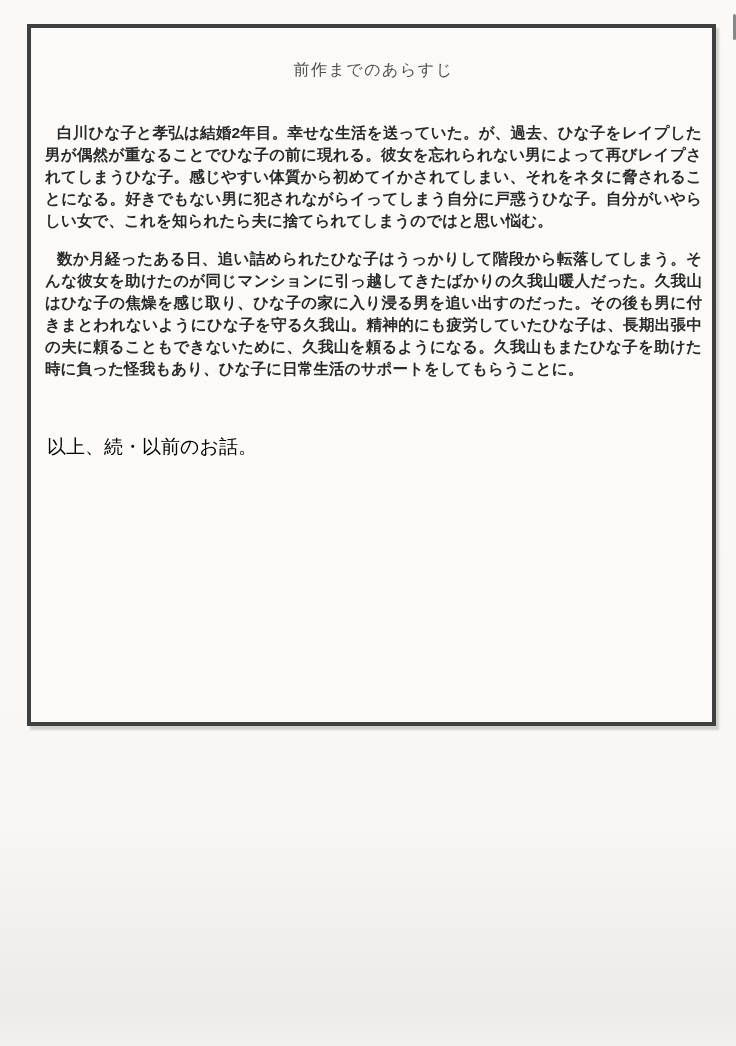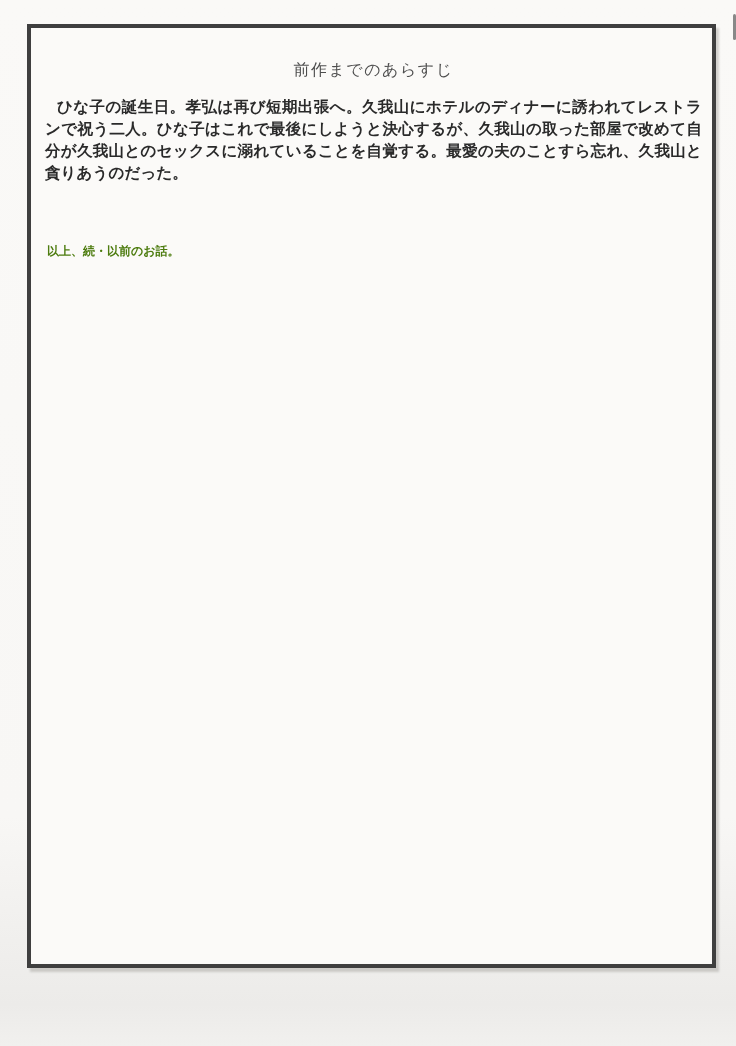--- a/index.html
+++ b/index.html
@@ -14,21 +14,21 @@
     height: 1046px;
     overflow: hidden;
     background: linear-gradient(180deg, #faf9f7 0%, #f8f7f5 78%, #eceBe9 96%, #f1f0ee 100%);
   }
   
   .scan-frame {
     position: absolute;
     left: 27px;
     top: 24px;
     width: 689px;
-    height: 944px;
+    height: 702px;
     box-sizing: border-box;
     border: 4px solid #3f3f3f;
     background: #fbfaf8;
     box-shadow: 3px 4px 2px rgba(140, 138, 132, 0.35);
   }
   .content {
     position: absolute;
     top: 0; left: 0; right: 0; bottom: 0;
     padding: 16px 10px 0 14px;
     box-sizing: border-box;
@@ -56,24 +56,24 @@
   }
   .p1 { margin-top: 44px; }
   .p2 { margin-top: 21px; }
   .p3 { margin-top: 16px; }
   .p4 { margin-top: 16px; }
   .p5 { margin-top: 18px; }
   .p6 { margin-top: 18px; }
   .p7 { margin-top: 42px; }
   .closing {
     margin: 56px 0 0;
-    font-size: 12px;
+    font-size: 19px;
     line-height: 22px;
-    font-weight: 700;
-    color: #4d7c0f;
+    font-weight: 400;
+    color: #000000;
     text-indent: 2px;
   }
   
   .edge-artifact {
     position: absolute;
     right: 0;
     top: 14px;
     width: 3px;
     height: 26px;
     background: #6b6b6b;
@@ -82,19 +82,20 @@
   }
 </style>
 </head>
 <body>
 
 <div class="scan-page">
   <div class="scan-frame">
     <div class="content">
       <div class="title">前作までのあらすじ</div>
 
-      <p class="para p6">ひな子の誕生日。孝弘は再び短期出張へ。久我山にホテルのディナーに誘われてレストランで祝う二人。ひな子はこれで最後にしようと決心するが、久我山の取った部屋で改めて自分が久我山とのセックスに溺れていることを自覚する。最愛の夫のことすら忘れ、久我山と貪りあうのだった。</p>
+      <p class="para p1">白川ひな子と孝弘は結婚2年目。幸せな生活を送っていた。が、過去、ひな子をレイプした男が偶然が重なることでひな子の前に現れる。彼女を忘れられない男によって再びレイプされてしまうひな子。感じやすい体質から初めてイかされてしまい、それをネタに脅されることになる。好きでもない男に犯されながらイってしまう自分に戸惑うひな子。自分がいやらしい女で、これを知られたら夫に捨てられてしまうのではと思い悩む。</p>
+      <p class="para p3">数か月経ったある日、追い詰められたひな子はうっかりして階段から転落してしまう。そんな彼女を助けたのが同じマンションに引っ越してきたばかりの久我山暖人だった。久我山はひな子の焦燥を感じ取り、ひな子の家に入り浸る男を追い出すのだった。その後も男に付きまとわれないようにひな子を守る久我山。精神的にも疲労していたひな子は、長期出張中の夫に頼ることもできないために、久我山を頼るようになる。久我山もまたひな子を助けた時に負った怪我もあり、ひな子に日常生活のサポートをしてもらうことに。</p>
 
       <p class="closing">以上、続・以前のお話。</p>
     </div>
   </div>
   <div class="edge-artifact"></div>
 </div>
 
 </body></html>

